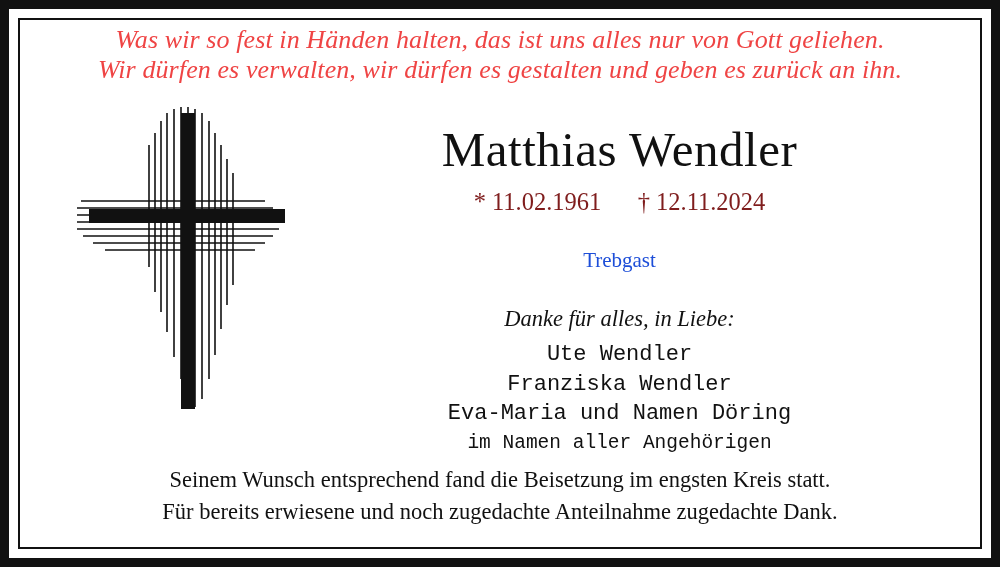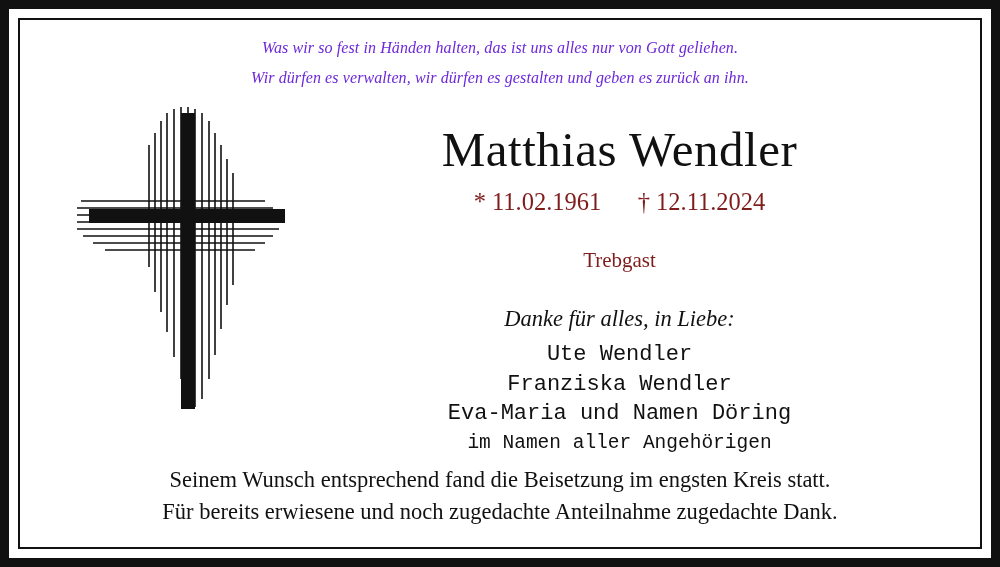--- a/index.html
+++ b/index.html
@@ -41,24 +41,24 @@
     top: 16px;
     right: 20px;
     bottom: 16px;
     box-sizing: border-box;
   }
 
   
   .verse {
     text-align: center;
     font-style: italic;
-    font-size: 16px;
+    font-size: 26px;
     line-height: 30px;
-    color: #6d28d9;
-    margin-top: 8px;
+    color: #ef4444;
+    margin-top: 0;
     letter-spacing: 0.1px;
   }
   .verse div { white-space: nowrap; }
 
   
   .cross-area {
     position: absolute;
     left: 48px;
     top: 82px;
     width: 225px;
@@ -90,21 +90,21 @@
     margin-top: 7px;
     color: #7f1d1d;
     white-space: nowrap;
   }
   .dates .gap { display: inline-block; width: 24px; }
 
   .place {
     font-size: 21px;
     line-height: 28px;
     margin-top: 28px;
-    color: #7f1d1d;
+    color: #1d4ed8;
   }
 
   .thanks {
     font-size: 22.5px;
     font-style: italic;
     line-height: 30px;
     margin-top: 30px;
     color: #111111;
   }
 

